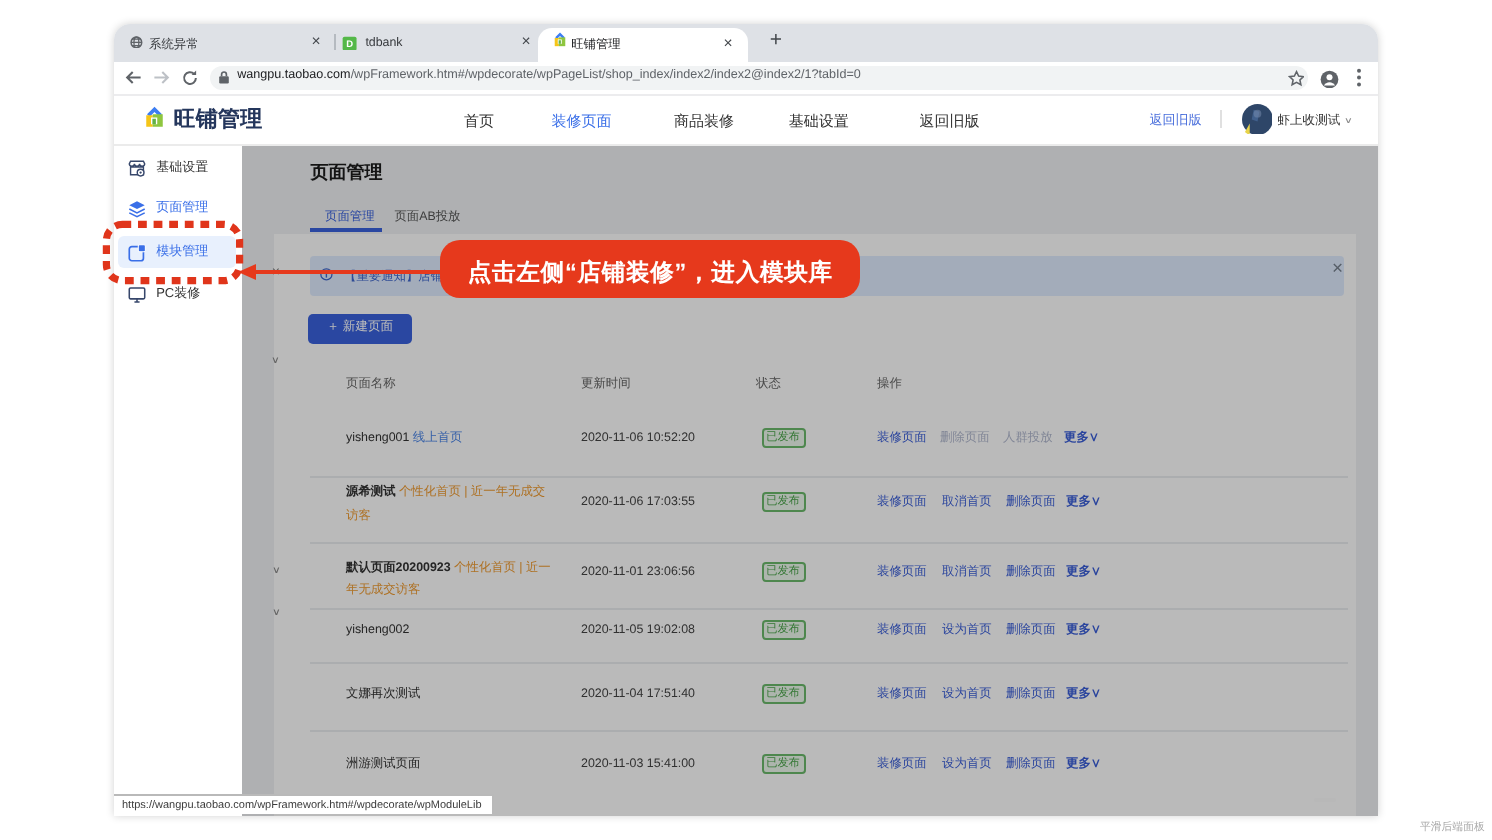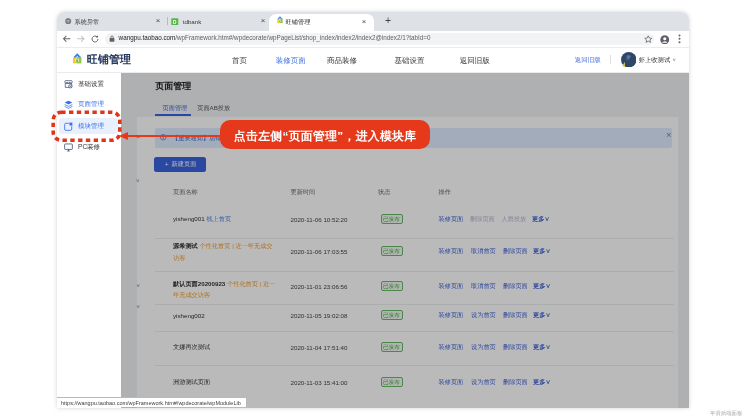--- a/index.html
+++ b/index.html
@@ -113,21 +113,21 @@
         <svg class="abs" style="left:14.4px;top:5.2px" width="12.5" height="12.5" viewBox="0 0 20 20">
             <polygon points="10,0.5 16,6.5 13.8,8.5 10,4.8 6.2,8.5 4,6.5" fill="#3d7ef2"></polygon>
             <rect x="3.4" y="7.4" width="5.2" height="9.2" fill="#f5c518"></rect>
             <rect x="8.6" y="6.6" width="8" height="10" fill="#8ec63f"></rect>
             <rect x="7.2" y="9.2" width="5" height="5.4" fill="#fff"></rect>
             <rect x="8.3" y="10.2" width="2.8" height="4.4" fill="#62b146"></rect>
           </svg>
         <div class="abs" style="left:29.8px;top:4.9px;font-size:11px;font-weight:bold;color:#24365c;letter-spacing:0.1px;white-space:nowrap">旺铺管理</div>
         <div class="nav" style="left:175px">首页</div>
         <div class="nav" style="left:218.8px;color:#3a6fe8">装修页面</div>
-        <div class="nav" style="left:270px">商品装修</div>
+        <div class="nav" style="left:280px">商品装修</div>
         <div class="nav" style="left:337.4px">基础设置</div>
         <div class="nav" style="left:402.7px">返回旧版</div>
         <div class="abs" style="left:517.7px;top:8.6px;font-size:6.5px;color:#4a6fdc;white-space:nowrap">返回旧版</div>
         <div class="abs" style="left:553px;top:7.5px;width:0.7px;height:9px;background:#e0e0e0"></div>
         <svg class="abs" style="left:563.5px;top:4px" width="15.5" height="15.5" viewBox="0 0 16 16">
             <circle cx="8" cy="8" r="8" fill="#2e4668"></circle>
             <path d="M4 16a8 8 0 0 1-2.5-1.5L4 10z" fill="#e8d44a"></path>
             <path d="M6 3l3 1-1 5-3-1z" fill="#41608c"></path>
             <circle cx="8" cy="5" r="2" fill="#7a8db0" opacity="0.5"></circle>
           </svg>
@@ -257,15 +257,15 @@
       <div id="overlay"></div>
       <div id="statusbar">https://wangpu.taobao.com/wpFramework.htm#/wpdecorate/wpModuleLib</div>
     </div>
   </div>
 
   <svg class="abs" style="left:51px;top:110px;z-index:40" width="71" height="32.5" viewBox="0 0 71 32.5">
       <rect x="2.2" y="2.2" width="66.6" height="28.1" rx="8" fill="none" stroke="#e0351b" stroke-width="3.6" stroke-dasharray="4.4 3.4"></rect>
     </svg>
   <div id="arrowline"></div>
   <div id="arrowhead"></div>
-  <div id="callout">点击左侧“页面管理”，进入模块库</div>
+  <div id="callout">点击左侧“店铺装修”，进入模块库</div>
   <div id="brtext">平滑后端面板</div>
 </div>
 
 </body></html>

